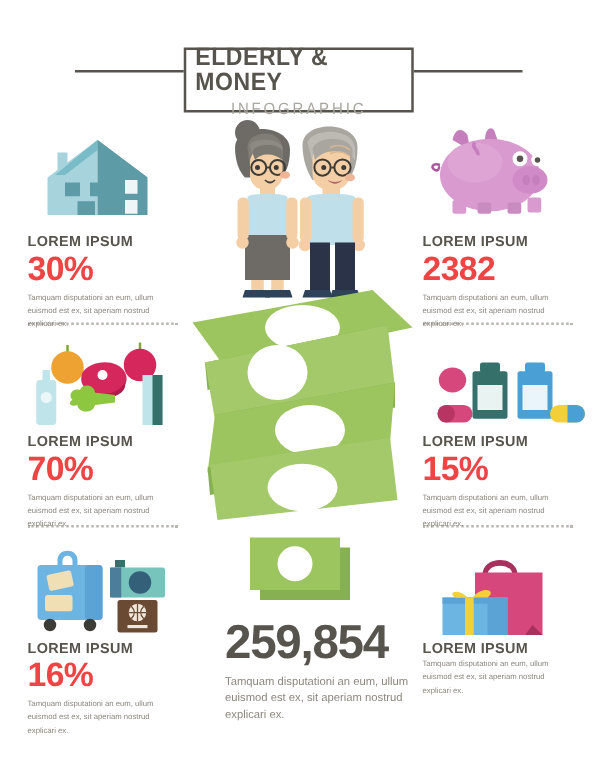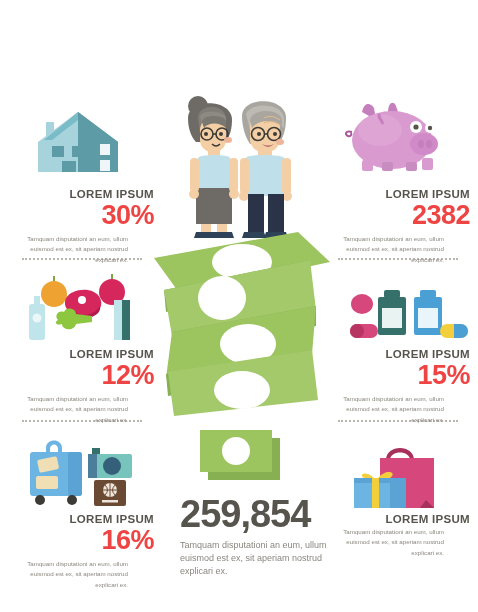--- a/index.html
+++ b/index.html
@@ -28,21 +28,21 @@
     color:#57544d;line-height:1;font-stretch:condensed;
     transform:scaleX(.92);
   }
   .title-sub{
     font-size:13px;letter-spacing:2.5px;color:#a9a69f;
     line-height:1;margin-top:4px;transform:scaleX(.92);
   }
   .col-left{left:22px;}
   .col-right{left:338px;}
 
-  .block{position:absolute;width:132px;text-align:right;}
+  .block{position:absolute;width:132px;}
 
   .stat-label{
     font-size:11.5px;font-weight:bold;letter-spacing:.3px;
     color:#57544d;margin:0 0 1px 0;line-height:1.1;
   }
   .stat-value{
     font-size:27px;font-weight:bold;color:#ef4444;
     line-height:1;margin:0 0 5px 0;letter-spacing:-.5px;
   }
   .stat-body{
@@ -68,20 +68,28 @@
   }
   .center-body{
     font-size:9px;line-height:1.45;color:#8b877f;margin:0;width:150px;
   }
 </style>
 </head>
 <body>
 
 <div class="page">
 
+  <div class="header">
+    <div class="header-rule left"></div>
+    <div class="header-rule right"></div>
+    <div class="title-box">
+      <div class="title-main">ELDERLY &amp; MONEY</div>
+      <div class="title-sub">INFOGRAPHIC</div>
+    </div>
+  </div>
 
   <div class="divider" style="left:22px;top:258px;width:120px;"></div>
   <div class="divider" style="left:338px;top:258px;width:120px;"></div>
   <div class="divider" style="left:22px;top:420px;width:120px;"></div>
   <div class="divider" style="left:338px;top:420px;width:120px;"></div>
 
   <div class="art" style="left:30px;top:98px;">
     <svg width="100" height="80" viewBox="0 0 100 80">
       <rect x="16" y="24" width="8" height="18" fill="#a7d3dc"></rect>
       <polygon points="8,44 48,14 48,74 8,74" fill="#a7d3dc"></polygon>
@@ -141,21 +149,21 @@
       <rect x="1" y="32" width="16" height="36" rx="3" fill="#bfe4ea"></rect>
       <circle cx="9" cy="46" r="4.5" fill="#eaf6f8"></circle>
       <rect x="86" y="28" width="16" height="8" fill="#bfe4ea"></rect>
       <rect x="86" y="34" width="16" height="34" fill="#bfe4ea"></rect>
       <rect x="94" y="28" width="8" height="40" fill="#35706b"></rect>
       <path d="M30 48 C26 44 30 38 36 40 C38 34 48 36 48 42 L64 44 L64 50 L48 52 C46 60 34 58 34 52 C28 54 26 50 30 48 Z" fill="#8dc63f"></path>
     </svg>
   </div>
   <div class="block col-left" style="top:348px;">
     <p class="stat-label">LOREM IPSUM</p>
-    <p class="stat-value">12%</p>
+    <p class="stat-value">70%</p>
     <p class="stat-body">Tamquam disputationi an eum, ullum euismod est ex, sit aperiam nostrud explicari ex.</p>
   </div>
 
   <div class="art" style="left:348px;top:288px;">
     <svg width="110" height="56" viewBox="0 0 110 56">
       <ellipse cx="14" cy="16" rx="11" ry="10" fill="#d6477c"></ellipse>
       <rect x="36" y="2" width="16" height="8" rx="2" fill="#35706b"></rect>
       <rect x="30" y="9" width="28" height="38" rx="2" fill="#35706b"></rect>
       <rect x="34" y="20" width="20" height="20" fill="#e9f3f2"></rect>
       <rect x="72" y="2" width="16" height="8" rx="2" fill="#4a9fd4"></rect>

